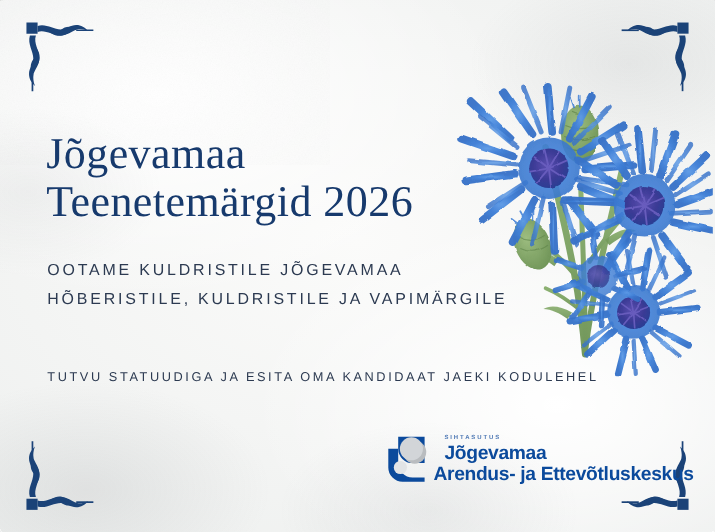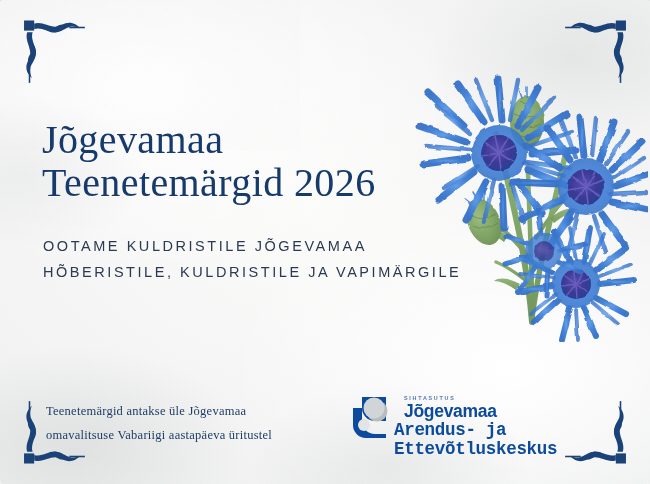--- a/index.html
+++ b/index.html
@@ -154,21 +154,21 @@
   .logo-line1 {
     color: #0b4a9c;
     font-family: "Liberation Sans", sans-serif;
     font-size: 17.5px;
     font-weight: 700;
     line-height: 1.02;
     letter-spacing: -0.3px;
   }
   .logo-line2 {
     color: #0b4a9c;
-    font-family: Liberation Mono, monospace;
+    font-family: Liberation Sans, sans-serif;
     font-size: 17.5px;
     font-weight: 700;
     line-height: 1.05;
     letter-spacing: -0.3px;
     margin-left: -10px;
   }
 </style>
 </head>
 <body>
 
@@ -464,23 +464,22 @@
       </g>
     </svg>
   </div>
 
   <div class="title">Jõgevamaa
 Teenetemärgid 2026</div>
 
   <div class="subhead">OOTAME KULDRISTILE JÕGEVAMAA
 HÕBERISTILE, KULDRISTILE JA VAPIMÄRGILE</div>
 
-
-  <div class="footnote">Teenetemärgid antakse üle Jõgevamaa
-omavalitsuse Vabariigi aastapäeva üritustel</div>
+  <div class="callout">TUTVU STATUUDIGA JA ESITA OMA KANDIDAAT JAEKI KODULEHEL</div>
+
 
   <div class="logo">
     <div class="logo-mark">
       <svg viewBox="0 0 47 45">
         <path d="M3 2 h33 v24 h-11 a13 13 0 0 1 -13 -13 v-11 h-9 z" fill="#0b4a9c"></path>
         <path d="M3 13 h9 v13 a13 13 0 0 0 13 13 h11 v4 h-20 a13 13 0 0 1 -13 -13 z" fill="#0b4a9c"></path>
         <circle cx="27" cy="16" r="10.5" fill="#b9bcbf"></circle>
         <circle cx="24" cy="13" r="10.5" fill="#d2d5d8"></circle>
         <circle cx="14" cy="30" r="6" fill="#e2e4e6"></circle>
       </svg>

